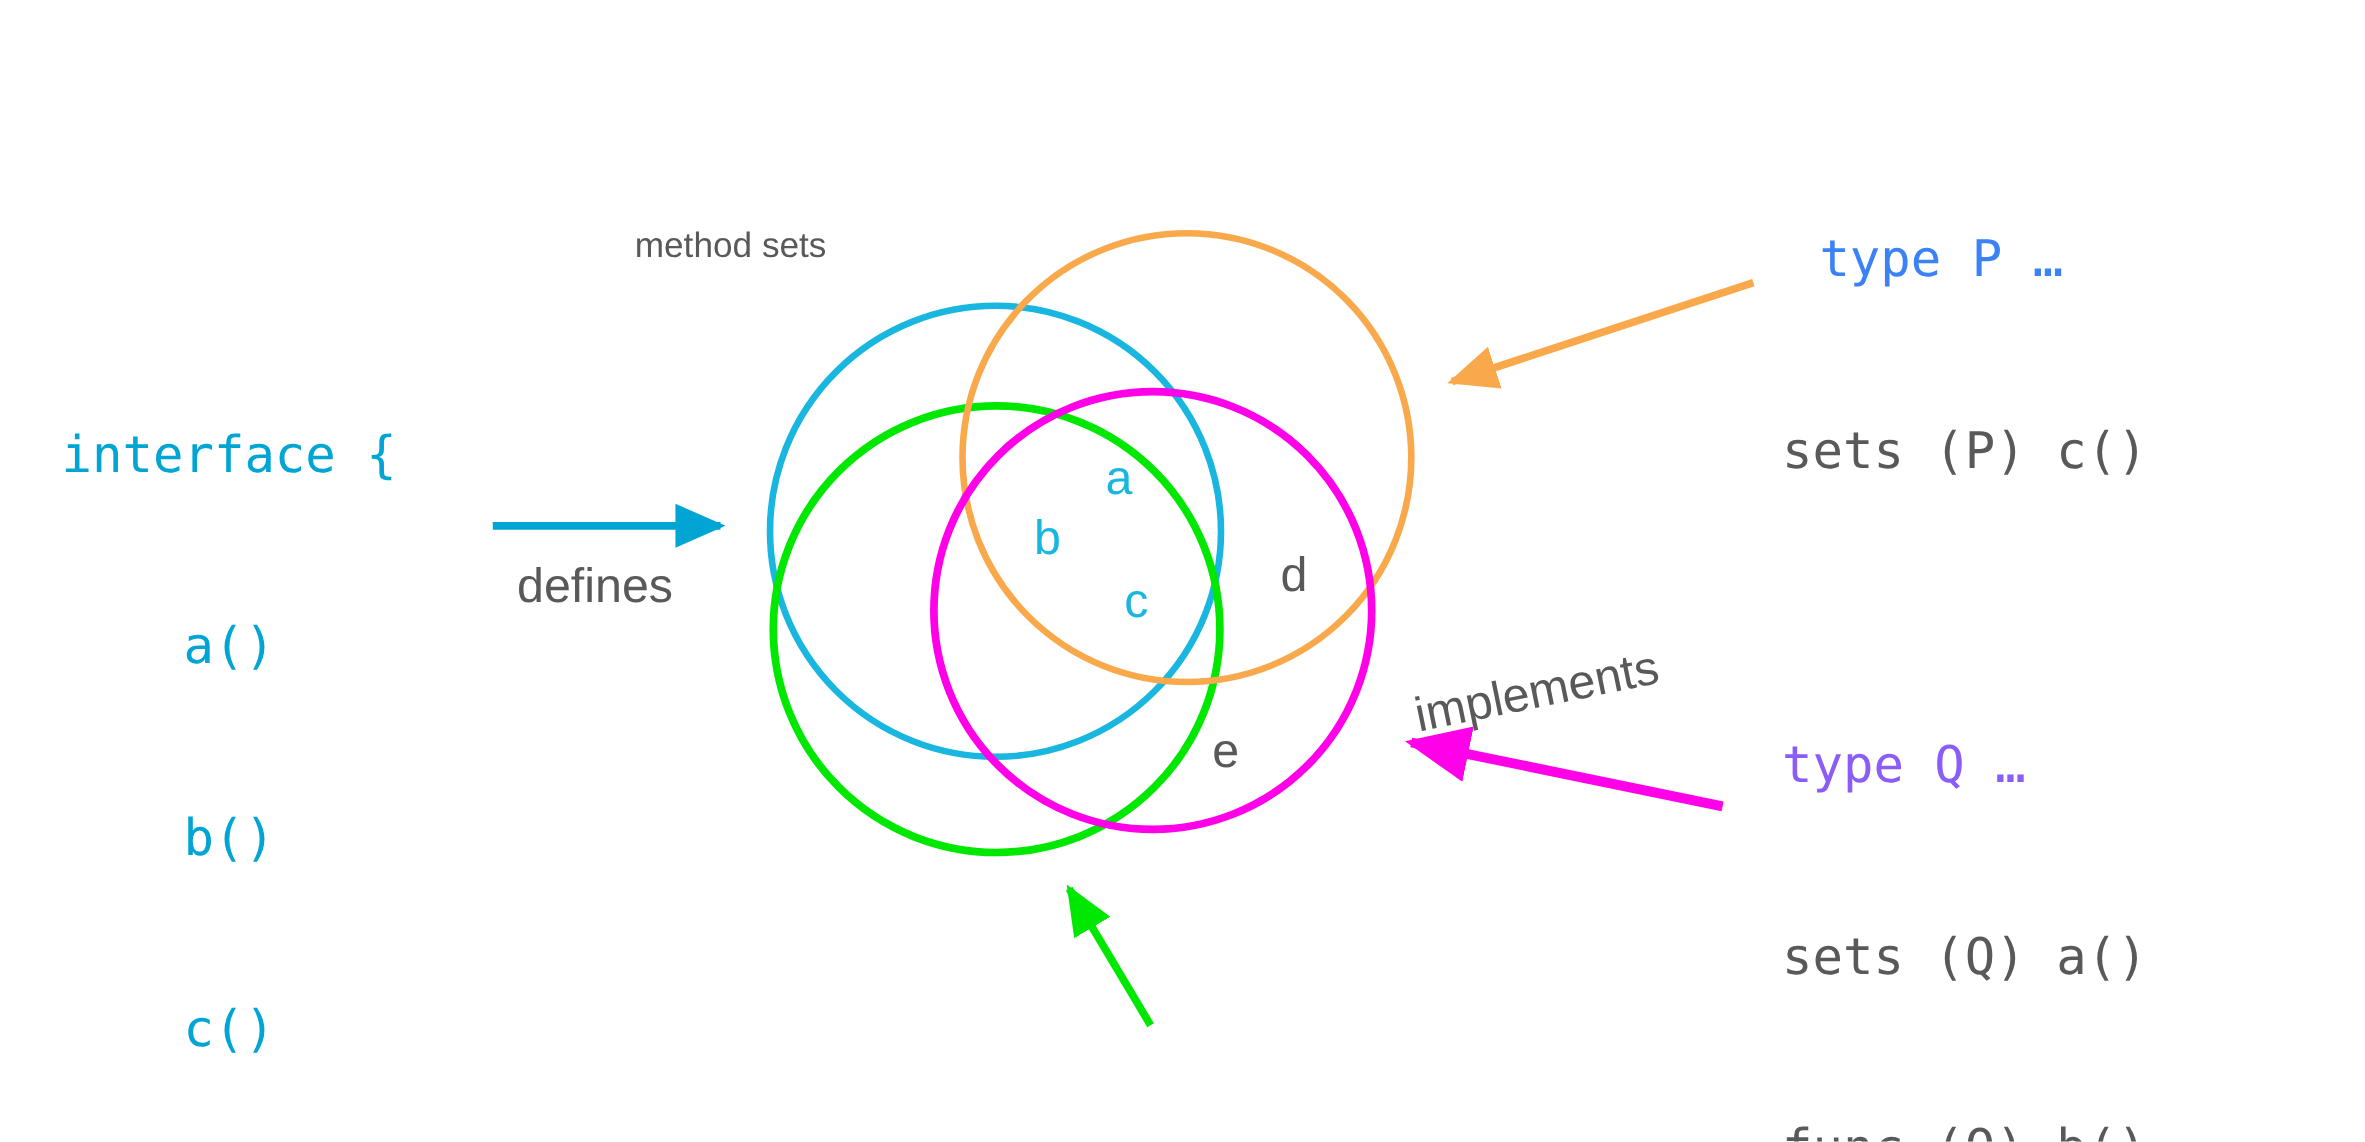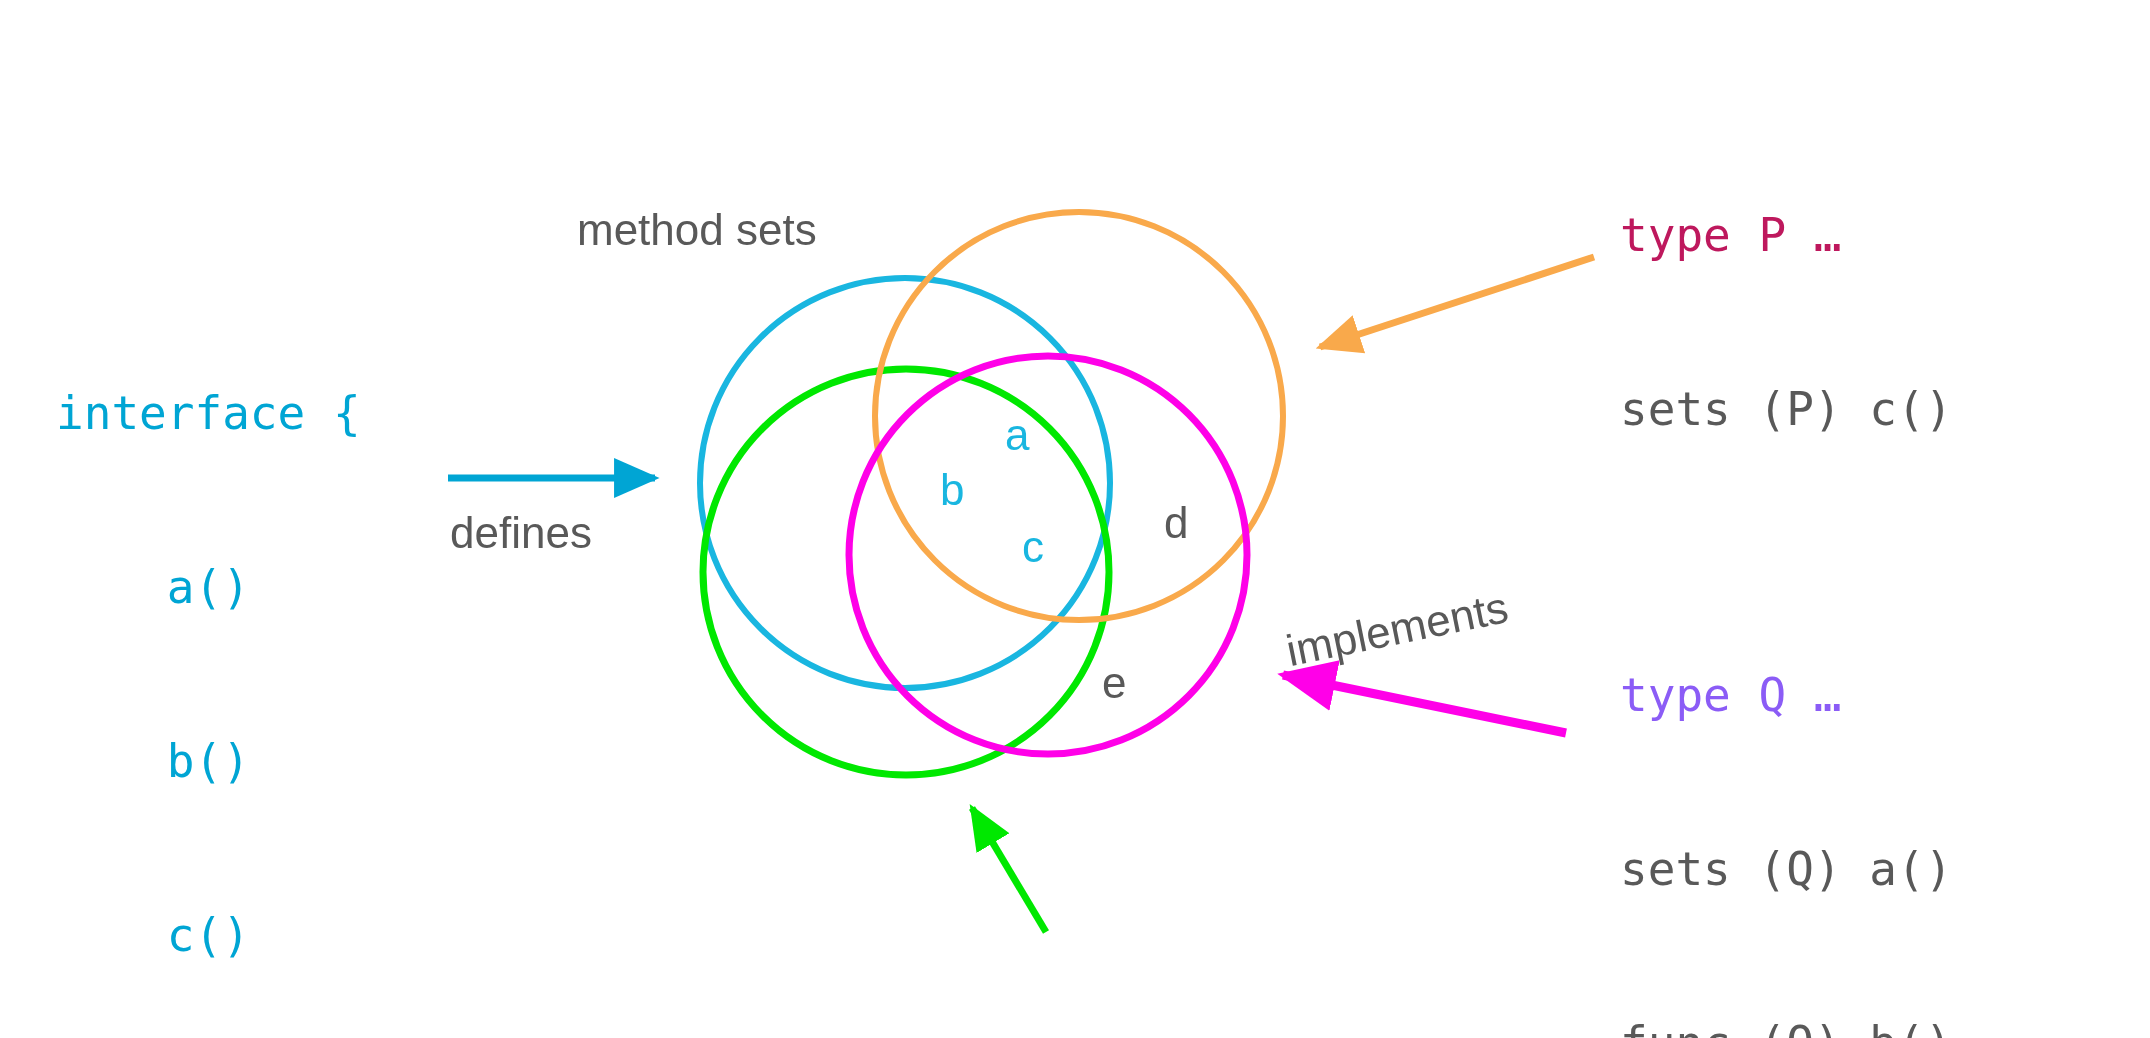--- a/index.html
+++ b/index.html
@@ -20,21 +20,21 @@
   .code-block {
     position: absolute;
     font-family: "DejaVu Sans Mono", "Liberation Mono", monospace;
     font-size: 46px;
     line-height: 58px;
     white-space: pre;
     letter-spacing: 0px;
   }
   .code-line { display: block; }
   .c-iface  { color: #00a5d4; }
-  .c-orange { color: #be185d; }
+  .c-orange { color: #3b82f6; margin-left: 34px; }
   .c-magenta{ color: #8b5cf6; }
   .c-green  { color: #00e800; }
   .c-gray   { color: #595959; }
 
   .label-gray {
     position: absolute;
     color: #595959;
     font-family: "Liberation Sans", sans-serif;
     white-space: nowrap;
   }
@@ -80,23 +80,23 @@
     <span class="code-line c-gray">func (Q) b()</span>
     
     
     
   </div>
 
   <div class="code-block c-green" style="left:1062px; top:944px;">
     
   </div>
 
-  <div class="label-gray" style="left:577px; top:205px; font-size:44px;">method sets</div>
+  <div class="label-gray" style="left:577px; top:205px; font-size:32px;">method sets</div>
 
-  <div class="label-gray" style="left:450px; top:508px; font-size:44px;">defines</div>
+  <div class="label-gray" style="left:470px; top:508px; font-size:44px;">defines</div>
 
   <div class="label-gray" style="left:1282px; top:627px; font-size:44px; transform:rotate(-11.5deg); transform-origin:left top;">implements</div>
 
   <div class="venn-letter letter-blue" style="left:1005px; top:410px;">a</div>
   <div class="venn-letter letter-blue" style="left:940px; top:465px;">b</div>
   <div class="venn-letter letter-blue" style="left:1022px; top:522px;">c</div>
   <div class="venn-letter letter-gray" style="left:1164px; top:498px;">d</div>
   <div class="venn-letter letter-gray" style="left:1102px; top:658px;">e</div>
 
   <svg class="overlay" viewBox="0 0 2150 1038">

